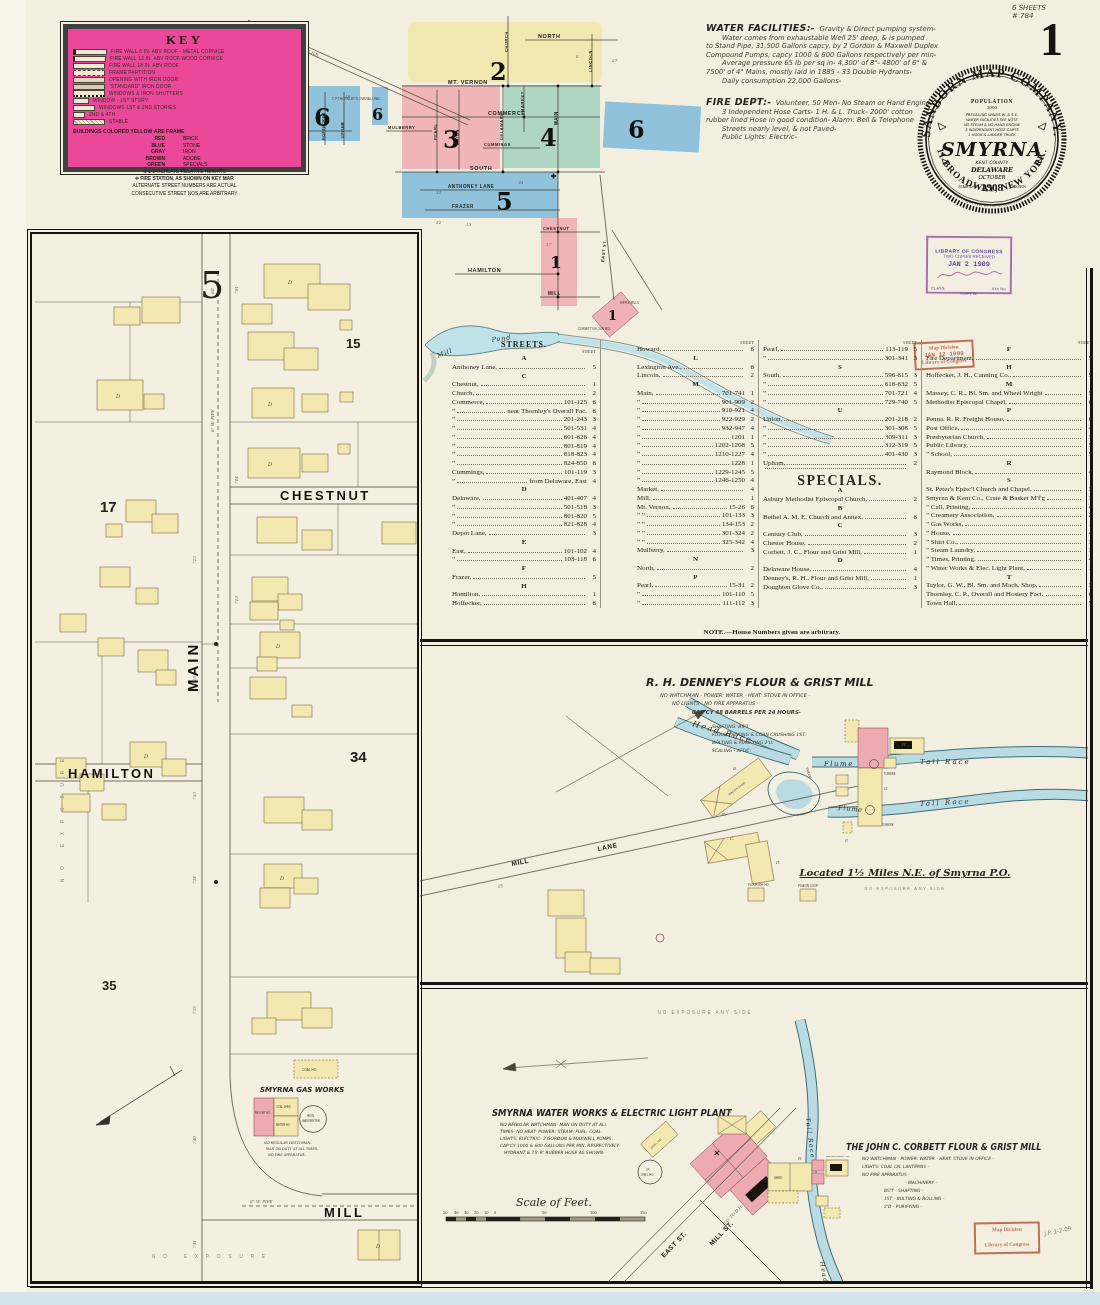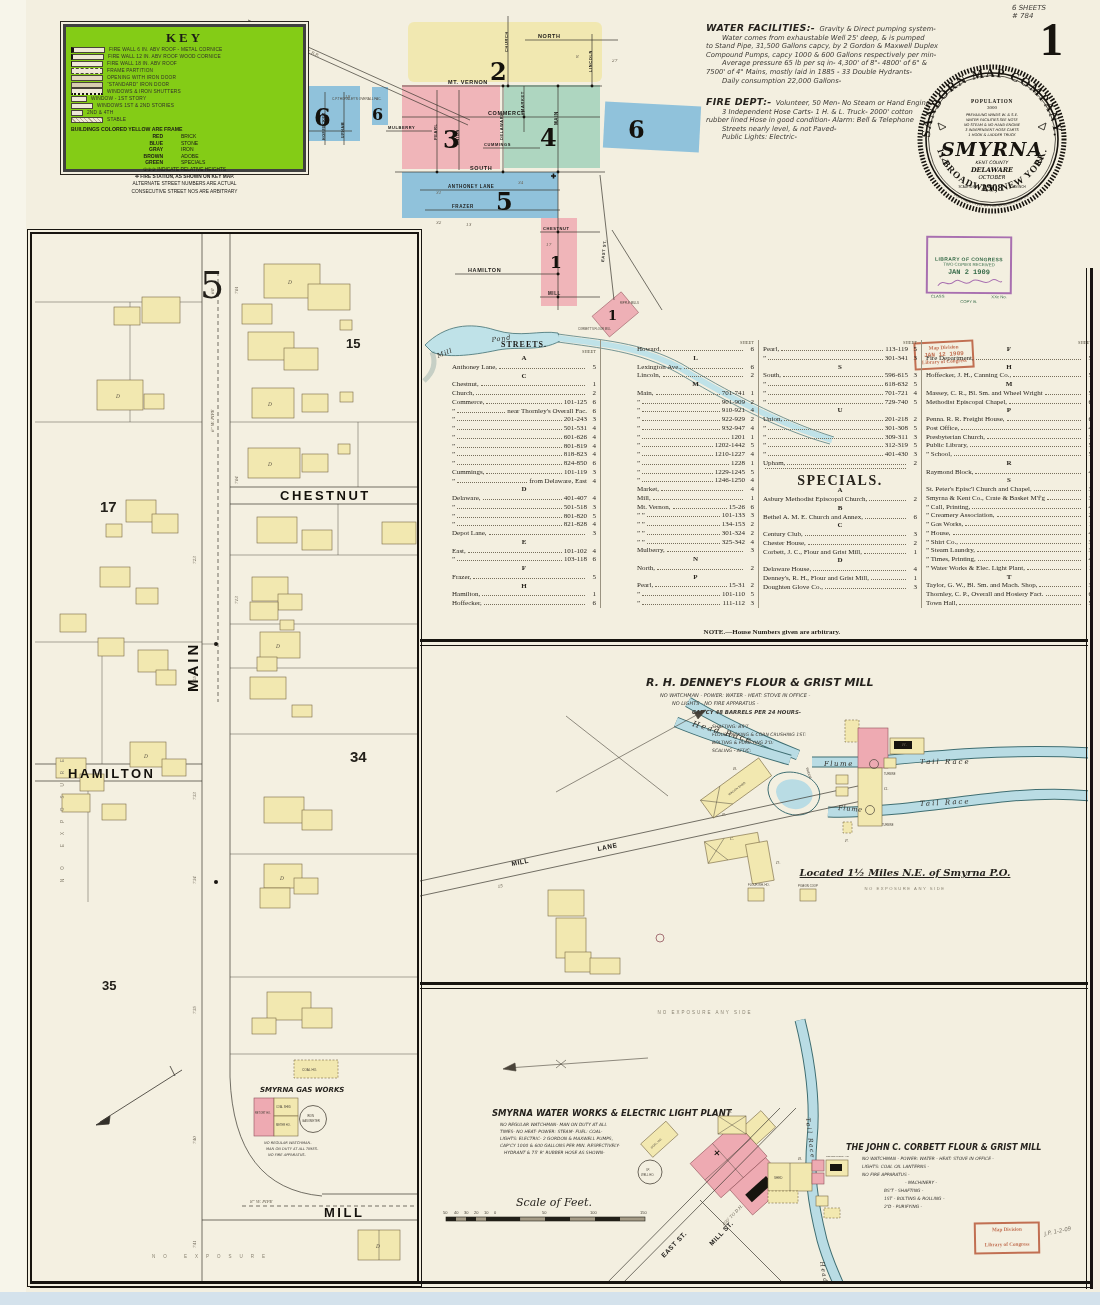--- a/index.html
+++ b/index.html
@@ -9,43 +9,43 @@
   
   #left-strip{left:0;top:0;width:26px;height:1292px;background:#f7f5ea;}
   #bottom-strip{left:0;top:1292px;width:1100px;height:13px;background:#d4e2ec;}
   
   .hrule{border-top:3px solid #17140f;border-bottom:1px solid #17140f;height:7px;box-sizing:border-box;}
   #rule-right{left:1086px;top:268px;width:7px;height:1021px;border-left:1px solid #17140f;border-right:3px solid #17140f;box-sizing:border-box;}
   
   svg.panel{background:transparent;display:block;}
   #leftpanel{border:2.5px solid #17140f;outline:1px solid #17140f;outline-offset:2px;background:#f4f0e1;}
   
-  #keybox{left:63px;top:24px;width:243px;height:148px;border:3px solid #404040;box-shadow:0 0 0 2px #f3efe0,0 0 0 3px #2a261f;
-          padding:3px 5px;box-sizing:border-box;background:#84cc16;}
+  #keybox{left:63px;top:24px;width:243px;height:148px;border:5px solid #404040;box-shadow:0 0 0 2px #f3efe0,0 0 0 3px #2a261f;
+          padding:3px 5px;box-sizing:border-box;background:#ec4899;}
   #keybox .ktitle{text-align:center;font:bold 13px "Liberation Serif",serif;letter-spacing:3px;}
   .krow{display:flex;align-items:center;height:7px;}
   .kicon{width:30px;height:4px;margin-right:4px;border:1px solid #4a443a;background:#efe9d6;flex:none;}
   .ktext{font:4.8px/6px "Liberation Sans",sans-serif;letter-spacing:.2px;color:#33302a;white-space:nowrap;}
   .kchead{font:bold 5.2px/8px "Liberation Sans",sans-serif;margin-top:2px;}
   .kcrow{display:flex;font:5px/6.5px "Liberation Sans",sans-serif;}
   .kcrow .cn{width:110px;text-align:right;font-weight:bold;padding-right:18px;box-sizing:border-box;}
   .knote{font:4.8px/6.4px "Liberation Sans",sans-serif;text-align:center;margin-top:1px;}
   #wf{left:706px;top:22px;width:340px;}
   #fd{left:706px;top:96px;width:340px;}
   .hhead{font:italic bold 9.5px "DejaVu Sans",sans-serif;color:#26231e;letter-spacing:.3px;}
   .hline{font:italic 6.8px/8.6px "DejaVu Sans",sans-serif;color:#3d3a35;}
   .hind{padding-left:16px;}
   
   #sheetnum{left:1012px;top:4px;width:80px;text-align:left;}
   #sheetnum .sn-note{font:italic 7px "DejaVu Sans",sans-serif;color:#3d3a35;}
   #sheetnum .sn-big{font:bold 46px/40px "Liberation Serif",serif;color:#17140f;margin-left:28px;}
   
   .stamp{box-sizing:border-box;text-align:center;}
-  #stamp-purple{left:926px;top:236px;width:86px;height:58px;border:2px solid #9b59a8;color:#14532d;
-    transform:rotate(.5deg);padding-top:18px;opacity:.85;}
+  #stamp-purple{left:926px;top:236px;width:86px;height:58px;border:2px solid #9b59a8;color:#4c1d95;
+    transform:rotate(.5deg);padding-top:10px;opacity:.85;}
   #stamp-purple .s1{font:bold 5px/6px "Liberation Sans";letter-spacing:.4px;}
   #stamp-purple .s2{font:4.4px/5.5px "Liberation Sans";}
   #stamp-purple .s3{font:bold 7px/8px "Liberation Mono",monospace;}
   #stamp-purple .s4{display:flex;justify-content:space-between;font:4.2px/5px "Liberation Sans";padding:0 3px;}
   .redstamp{border:2px solid #b5502f;color:#b5502f;opacity:.8;}
   #stamp-red-top{left:914px;top:341px;width:60px;height:28px;transform:rotate(-3deg);padding-top:1px;}
   #stamp-red-bottom{left:974px;top:1222px;width:66px;height:32px;transform:rotate(-1deg);padding-top:2px;}
   .redstamp .r1{font:bold 5.2px/6.5px "Liberation Serif",serif;}
   .redstamp .r2{font:bold 6px/7px "Liberation Mono",monospace;}
   #sig{left:1044px;top:1228px;font:italic 5.5px "DejaVu Sans";color:#7a7468;transform:rotate(-12deg);}
@@ -615,21 +615,21 @@
             </div>
             <div class="ixrow">
               <span class="ixn">”</span>
               <span class="ixd"></span>
               <span class="ixr">1201</span>
               <span class="ixs">1</span>
             </div>
             <div class="ixrow">
               <span class="ixn">”</span>
               <span class="ixd"></span>
-              <span class="ixr">1202-1442</span>
+              <span class="ixr">1202-1208</span>
               <span class="ixs">5</span>
             </div>
             <div class="ixrow">
               <span class="ixn">”</span>
               <span class="ixd"></span>
               <span class="ixr">1210-1227</span>
               <span class="ixs">4</span>
             </div>
             <div class="ixrow">
               <span class="ixn">”</span>

